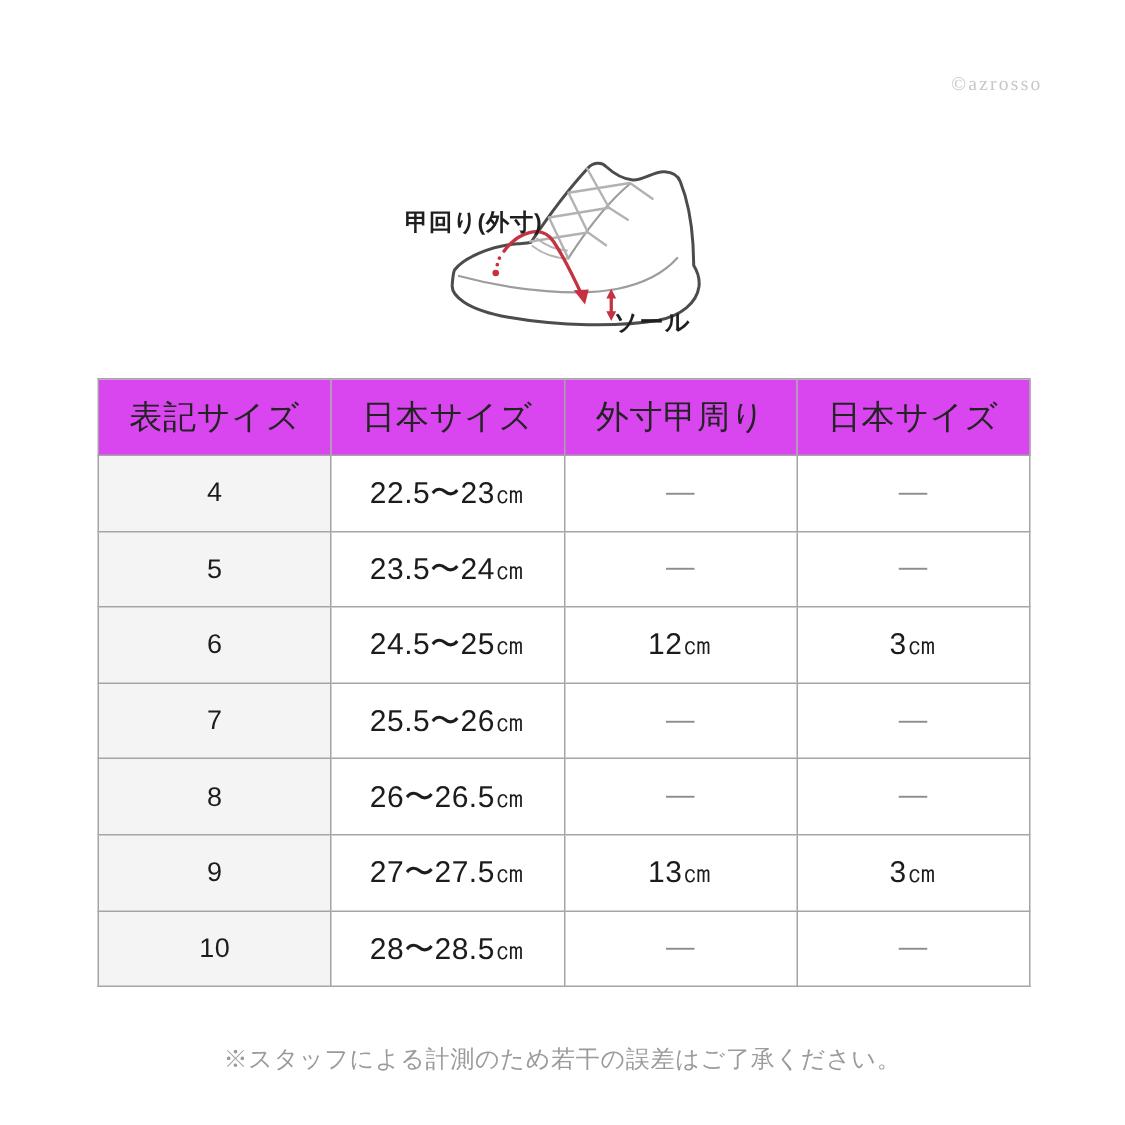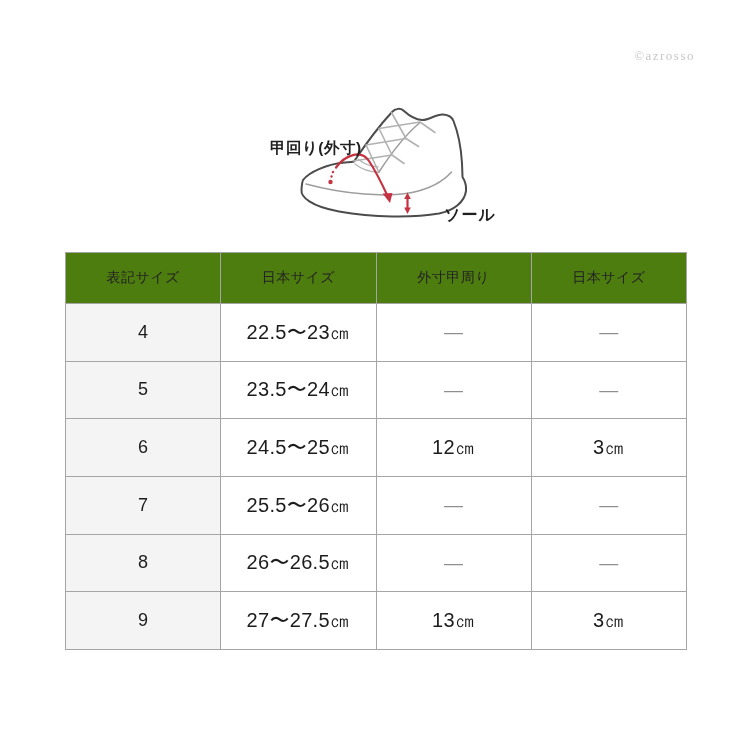--- a/index.html
+++ b/index.html
@@ -18,31 +18,31 @@
     font-family:"Liberation Serif","DejaVu Serif",serif;
     font-size:13px;color:#c7c7c7;letter-spacing:1.5px;
   }
   
   .illustration{position:absolute;top:85px;left:0;width:732px;height:160px;}
   .illustration svg{position:absolute;left:285px;top:0;}
   .diagram-label{
     position:absolute;color:#1f1f1f;font-weight:600;white-space:nowrap;
   }
   .label-instep{left:270px;top:53px;font-size:15.5px;letter-spacing:0.5px;}
-  .label-sole{left:409px;top:120px;font-size:16px;letter-spacing:1px;margin-left:35px;}
+  .label-sole{left:409px;top:120px;font-size:16px;letter-spacing:1px;}
   
   table.size-table{
     position:absolute;left:65px;top:252px;width:622px;height:398px;
     border-collapse:collapse;table-layout:fixed;
   }
   .size-table th,.size-table td{
     border:1px solid #a5a5a5;text-align:center;vertical-align:middle;padding:0;
   }
   .size-table th{
-    background:#4d7c0f;font-weight:400;font-size:14px;color:#232323;height:50px;
+    background:#d946ef;font-weight:400;font-size:22px;color:#232323;height:50px;
     letter-spacing:0.5px;
   }
   .size-table td{font-size:20px;color:#1c1c1c;height:49.6px;letter-spacing:0.3px;}
   .size-table td:first-child{background:#f4f4f4;font-size:18px;}
   .size-table td.dim{color:#8e8e8e;font-size:19px;}
   
   .footer-note{
     position:absolute;top:696px;left:0;width:750px;margin:0;text-align:center;
     font-size:16px;color:#9b9b9b;letter-spacing:0.5px;
   }
@@ -135,17 +135,24 @@
         <td>26〜26.5㎝</td>
         <td class="dim">—</td>
         <td class="dim">—</td>
       </tr>
       <tr>
         <td>9</td>
         <td>27〜27.5㎝</td>
         <td>13㎝</td>
         <td>3㎝</td>
       </tr>
+      <tr>
+        <td>10</td>
+        <td>28〜28.5㎝</td>
+        <td class="dim">—</td>
+        <td class="dim">—</td>
+      </tr>
     </tbody>
   </table>
 
+  <p class="footer-note">※スタッフによる計測のため若干の誤差はご了承ください。</p>
 
 </div>
 
 </body></html>

